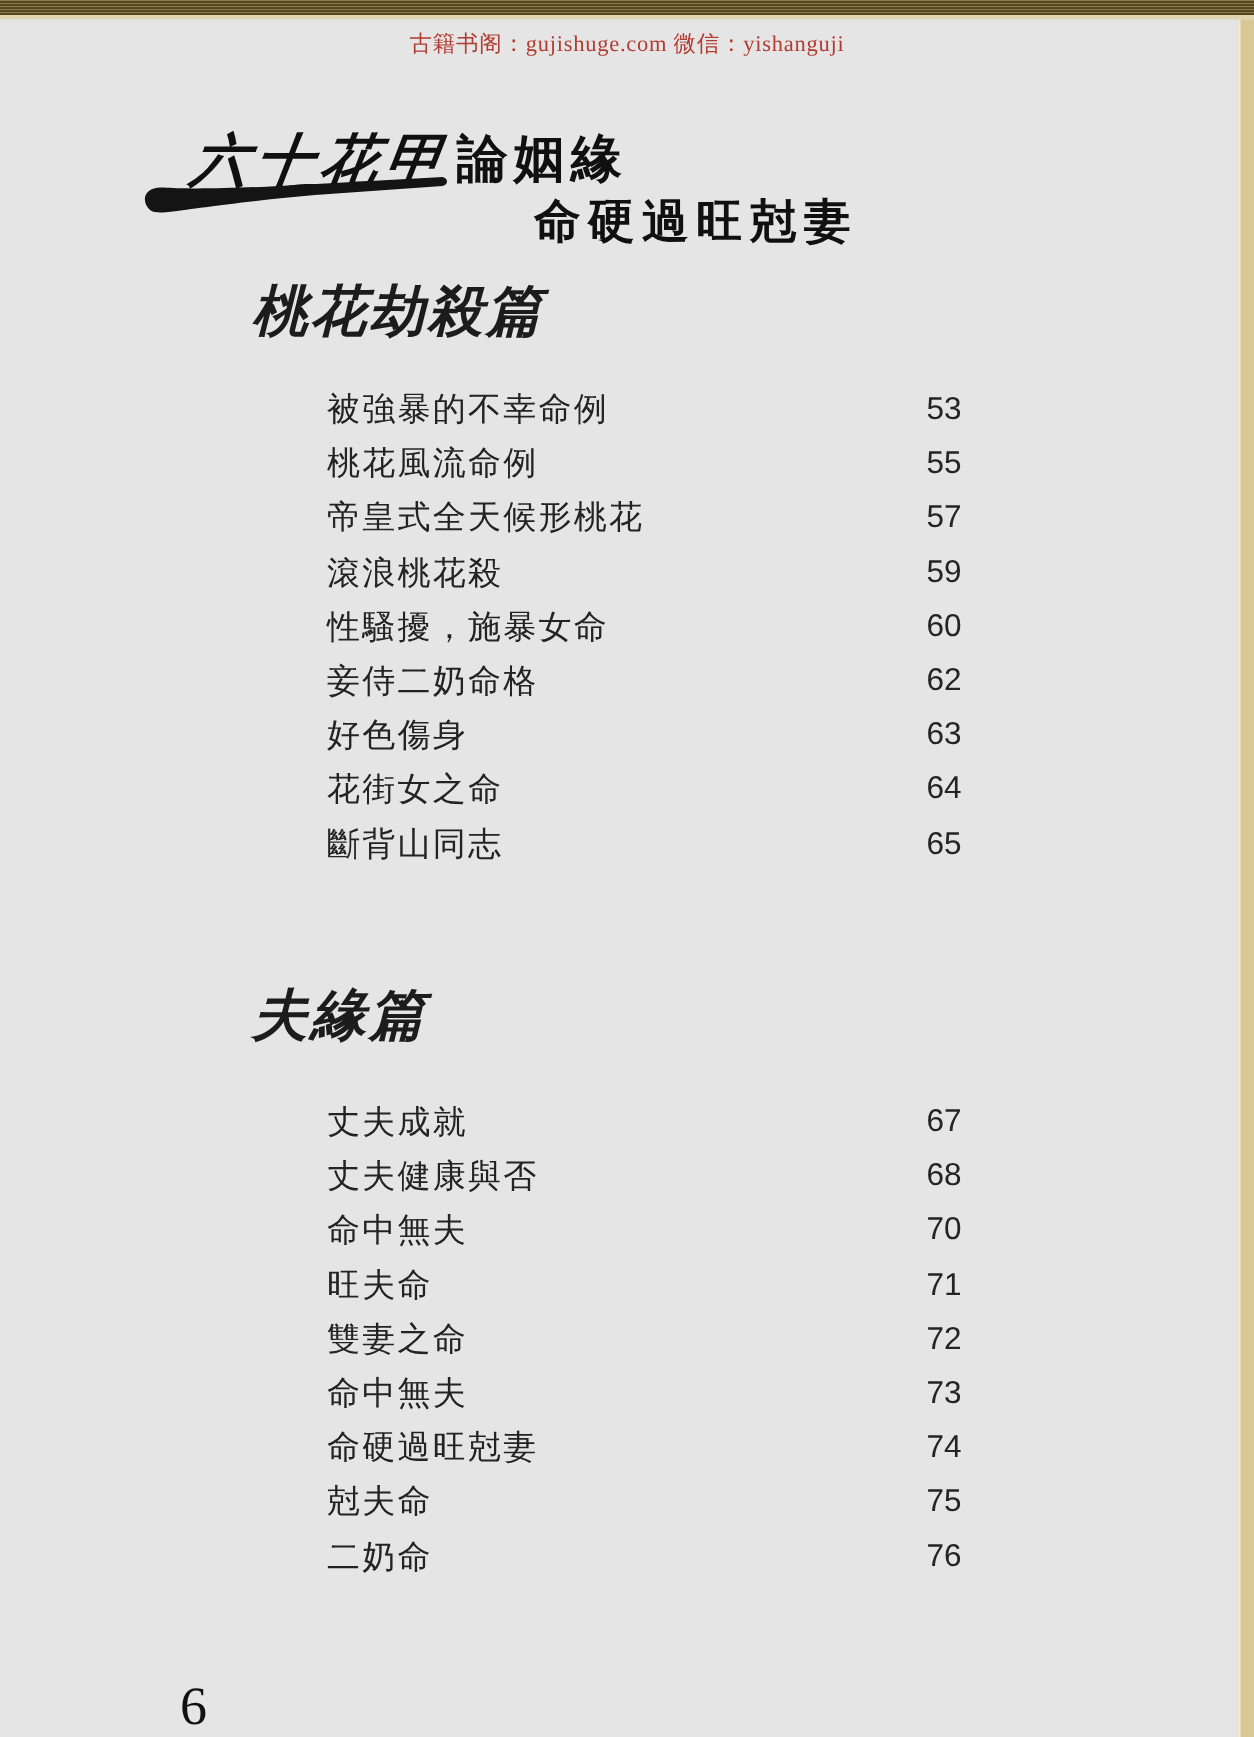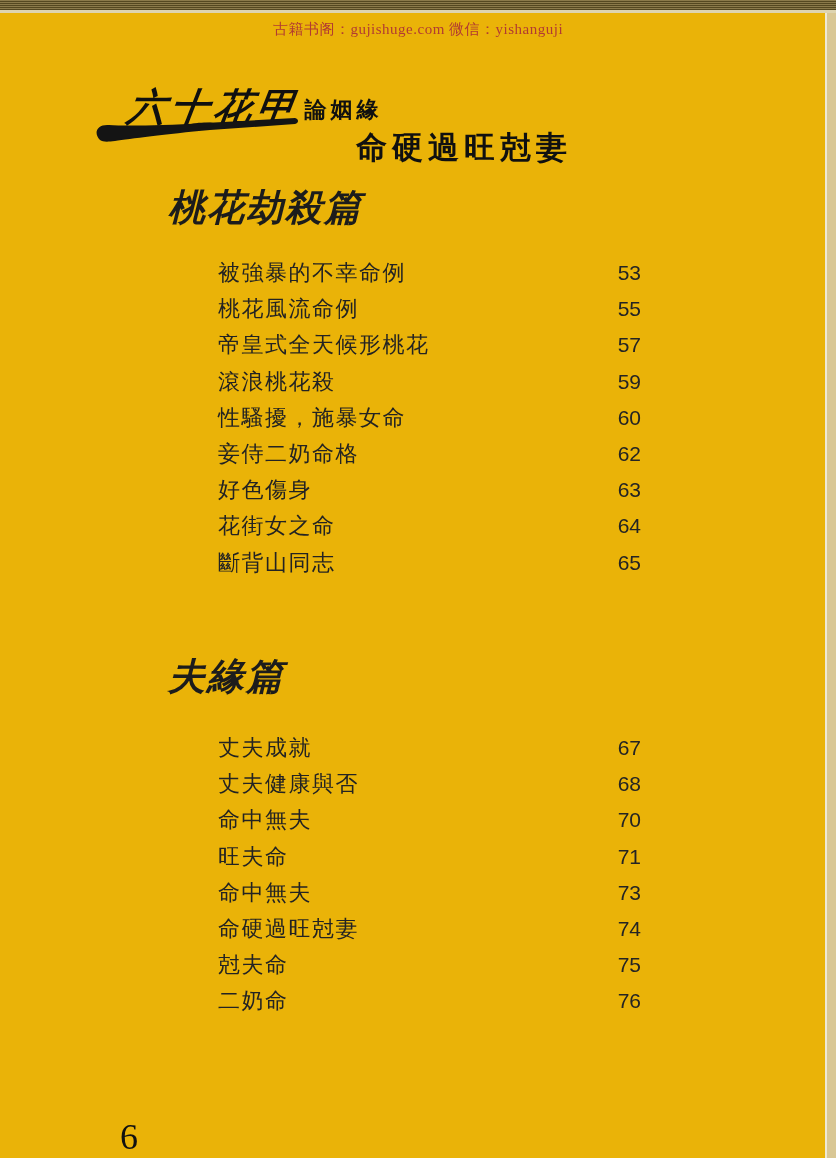--- a/index.html
+++ b/index.html
@@ -3,21 +3,21 @@
 <meta charset="utf-8">
 <style>
   html,body{margin:0;padding:0;}
   body{
     width:836px;height:1158px;
     background:#ffffff;
     font-family:"Liberation Sans","DejaVu Sans",sans-serif;
     overflow:hidden;
   }
   .page{
-    position:relative;width:836px;height:1158px;background:#eab308;
+    position:relative;width:836px;height:1158px;background:#e5e5e5;
   }
   
   .border-top{
     position:absolute;top:0;left:0;width:836px;height:10px;
     background:repeating-linear-gradient(to bottom,
       #8b7a4a 0px,#8b7a4a 1px,#554820 1px,#554820 2px);
   }
   .border-top-cream{
     position:absolute;top:10px;left:0;width:836px;height:3px;
     background:#ded4b0;
@@ -39,21 +39,21 @@
     color:#101010;
   }
   .title-callig{
     display:inline-block;
     font-family:"Liberation Serif","DejaVu Serif",serif;
     font-weight:700;font-style:italic;font-size:38px;
     letter-spacing:5px;transform:skewX(-8deg);
   }
   .title-main{
     display:inline-block;
-    font-weight:800;font-size:22px;letter-spacing:4px;
+    font-weight:800;font-size:34px;letter-spacing:4px;
     vertical-align:3px;
   }
   .brush{
     position:absolute;top:113px;left:95px;width:205px;height:36px;
   }
   .title-line2{
     position:absolute;top:127px;left:356px;white-space:nowrap;
     font-weight:800;font-size:31px;letter-spacing:5px;color:#101010;
   }
   
@@ -162,20 +162,24 @@
     </div>
     <div class="toc-row">
       <span class="toc-label">命中無夫</span>
       <span class="toc-page">70</span>
     </div>
     <div class="toc-row">
       <span class="toc-label">旺夫命</span>
       <span class="toc-page">71</span>
     </div>
     <div class="toc-row">
+      <span class="toc-label">雙妻之命</span>
+      <span class="toc-page">72</span>
+    </div>
+    <div class="toc-row">
       <span class="toc-label">命中無夫</span>
       <span class="toc-page">73</span>
     </div>
     <div class="toc-row">
       <span class="toc-label">命硬過旺尅妻</span>
       <span class="toc-page">74</span>
     </div>
     <div class="toc-row">
       <span class="toc-label">尅夫命</span>
       <span class="toc-page">75</span>

